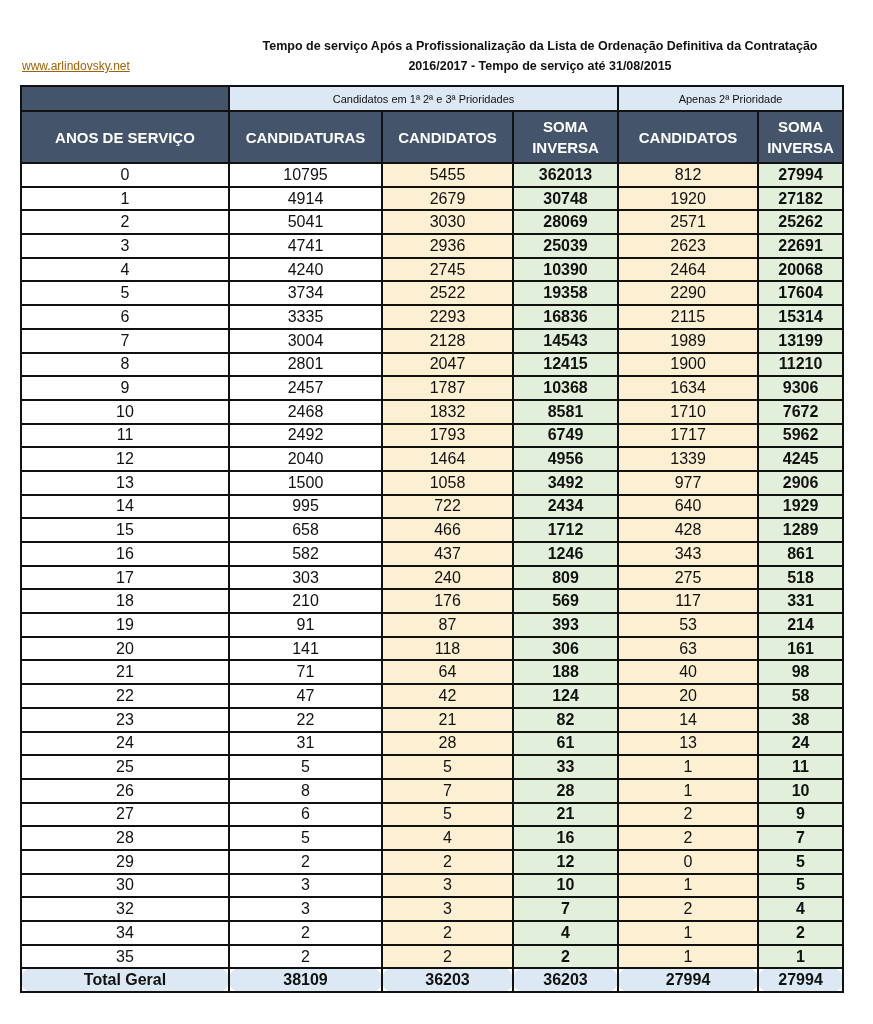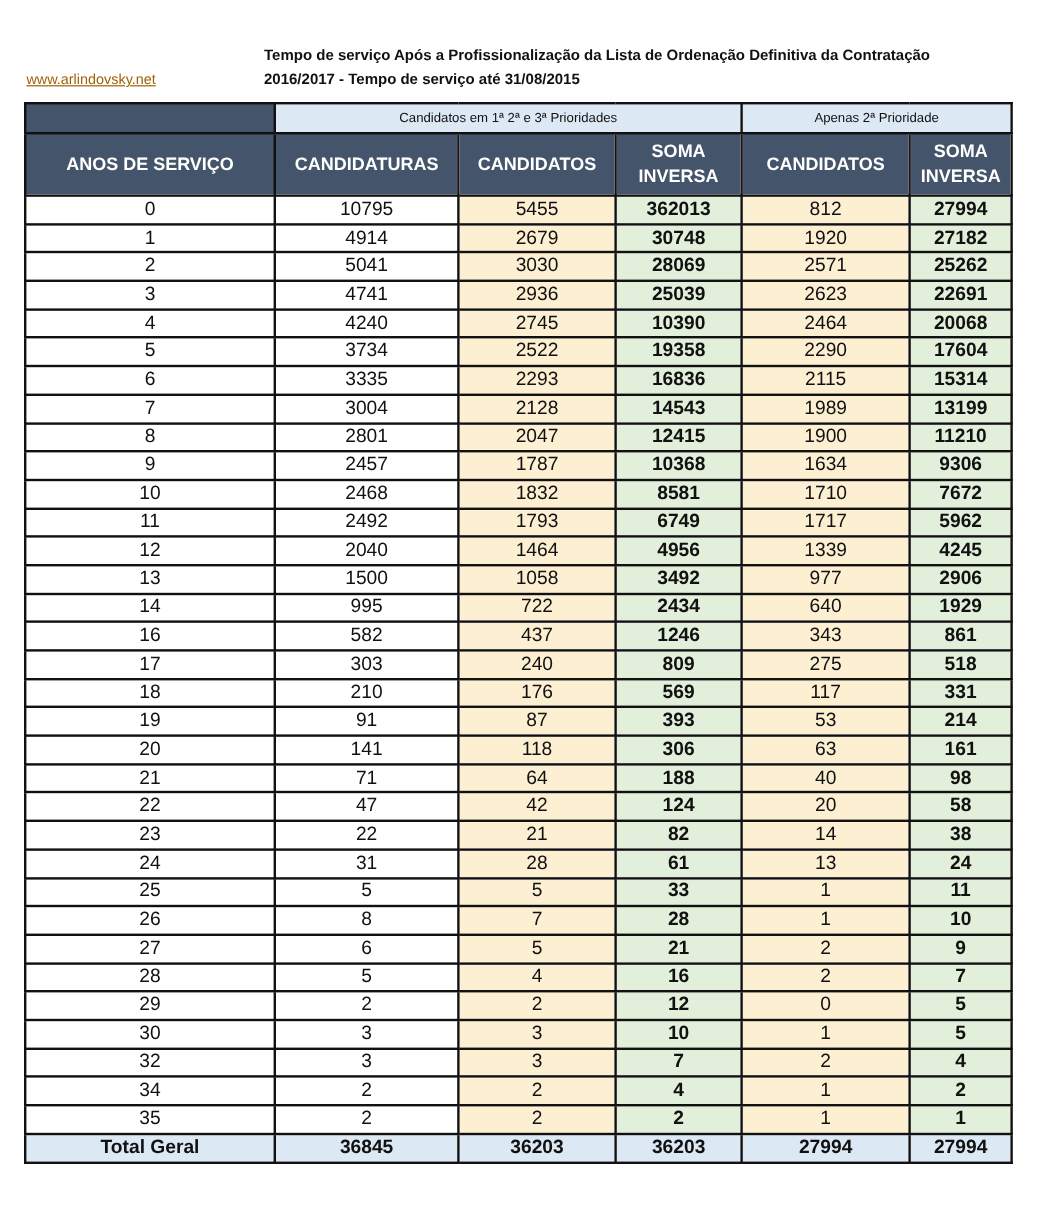--- a/index.html
+++ b/index.html
@@ -8,36 +8,36 @@
     font-family: "Liberation Sans", sans-serif; color: #111;
     position: relative; overflow: hidden;
   }
   .link {
     position: absolute; left: 22px; top: 59px;
     font-size: 12px; color: #a16207; text-decoration: underline;
     font-family: "Liberation Sans", sans-serif;
   }
   .title {
     position: absolute; left: 220px; width: 640px; top: 36px;
-    font-size: 12.5px; font-weight: bold; line-height: 20px;
+    text-align: center; font-size: 12.5px; font-weight: bold; line-height: 20px;
   }
   table {
     position: absolute; left: 20px; top: 85px;
     border-collapse: collapse; table-layout: fixed; width: 822px;
   }
   td, th { border: 2px solid #111; text-align: center; overflow: hidden; white-space: nowrap; }
   th.dark { background: #44546a; color: #fff; font-weight: bold; font-size: 15px; line-height: 21px; }
   th.dark-empty { background: #44546a; }
   th.group { background: #dde8f5; color: #111; font-weight: normal; font-size: 11px; height: 25px; }
   tr.hdr2 th { height: 52px; }
   tbody td { height: 23.7px; font-size: 16px; font-family: "Liberation Sans Narrow", "Liberation Sans", sans-serif; }
   td.w { background: #ffffff; }
   td.y { background: #fdefd2; }
   td.g { background: #e2efda; font-weight: bold; }
-  tr.total td { background: #dde8f5; font-weight: bold; height: 24px; }
+  tr.total td { background: #dde8f5; font-weight: bold; height: 24px; border-radius: 11px; }
 </style>
 </head>
 <body>
 
 <a class="link">www.arlindovsky.net</a>
 <div class="title">
   <div>Tempo de serviço Após a Profissionalização da Lista de Ordenação Definitiva da Contratação</div>
   <div>2016/2017 - Tempo de serviço até 31/08/2015</div>
 </div>
 
@@ -180,20 +180,28 @@
       </tr>
       <tr>
         <td class="w">14</td>
         <td class="w">995</td>
         <td class="y">722</td>
         <td class="g">2434</td>
         <td class="y">640</td>
         <td class="g">1929</td>
       </tr>
       <tr>
+        <td class="w">15</td>
+        <td class="w">658</td>
+        <td class="y">466</td>
+        <td class="g">1712</td>
+        <td class="y">428</td>
+        <td class="g">1289</td>
+      </tr>
+      <tr>
         <td class="w">16</td>
         <td class="w">582</td>
         <td class="y">437</td>
         <td class="g">1246</td>
         <td class="y">343</td>
         <td class="g">861</td>
       </tr>
       <tr>
         <td class="w">17</td>
         <td class="w">303</td>
@@ -325,20 +333,20 @@
       <tr>
         <td class="w">35</td>
         <td class="w">2</td>
         <td class="y">2</td>
         <td class="g">2</td>
         <td class="y">1</td>
         <td class="g">1</td>
       </tr>
       <tr class="total">
         <td>Total Geral</td>
-        <td>36845</td>
+        <td>38109</td>
         <td>36203</td>
         <td>36203</td>
         <td>27994</td>
         <td>27994</td>
       </tr>
     </tbody>
 </table>
 
 </body></html>

